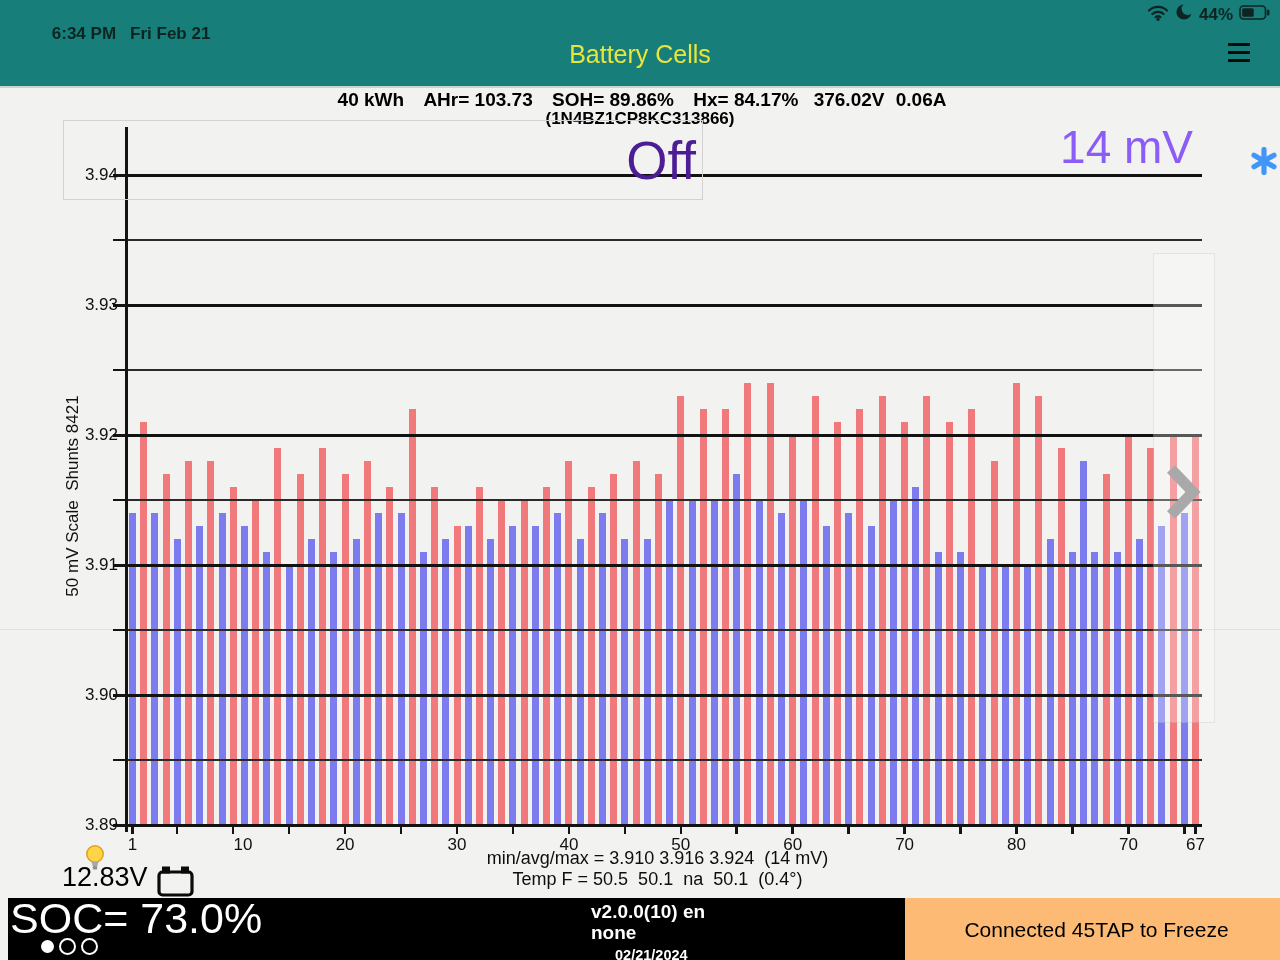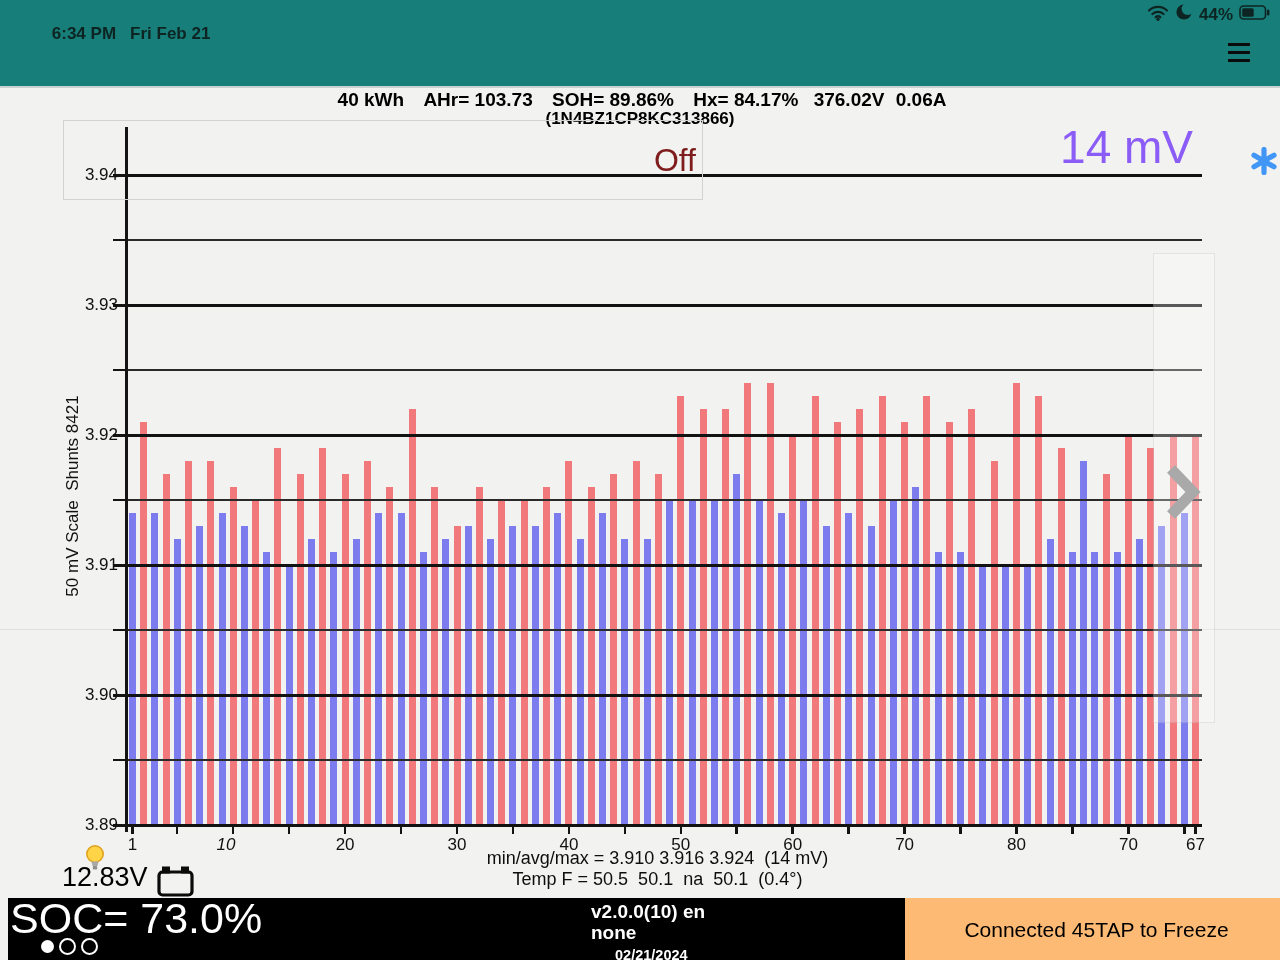--- a/index.html
+++ b/index.html
@@ -31,21 +31,21 @@
   .ylabel{position:absolute;left:52px;width:66px;text-align:right;font-size:17px;color:#111;z-index:4;}
   .xtickmark{position:absolute;top:825px;width:2.5px;height:9px;background:#141414;z-index:3;}
   .xlabel{position:absolute;top:835px;width:44px;text-align:center;font-size:17px;color:#111;z-index:4;}
   .bar{position:absolute;width:7px;z-index:2;}
   .bar.red{background:#F1797C;}
   .bar.blue{background:#7C7CEE;}
   .ylabel-rot{position:absolute;left:-77px;top:486px;width:300px;text-align:center;font-size:17px;color:#111;
               transform:rotate(-90deg);white-space:pre;z-index:4;}
   .off-box{position:absolute;left:63px;top:120px;width:640px;height:80px;border:1.5px solid #D2D2D2;box-sizing:border-box;
            z-index:5;display:flex;align-items:center;justify-content:flex-end;padding-right:6px;cursor:pointer;}
-  .off-label{font-size:32px;color:#7f1d1d;z-index:6;}
+  .off-label{font-size:53px;color:#4c1d95;z-index:6;}
   .delta-label{position:absolute;right:87px;top:120px;font-size:46px;color:#8b5cf6;z-index:6;}
   .asterisk{position:absolute;left:1250px;top:147px;z-index:7;}
   .fade-rect{position:absolute;left:1153px;top:253px;width:60px;height:468px;border:1px solid rgba(0,0,0,0.07);
              background:rgba(252,252,252,0.30);z-index:5;}
   .chevron{position:absolute;left:1162px;top:461px;z-index:7;cursor:pointer;}
   .split-line{position:absolute;left:0;top:629px;width:1280px;height:1px;background:rgba(0,0,0,0.08);z-index:1;}
   
   .minmax{position:absolute;left:0;top:848px;width:1315px;text-align:center;font-size:18px;color:#0E0E0E;white-space:pre;}
   .temps{position:absolute;left:0;top:869px;width:1315px;text-align:center;font-size:18px;color:#0E0E0E;white-space:pre;}
   .bulb{position:absolute;left:83px;top:845px;}
@@ -92,20 +92,21 @@
         <span>
           <svg width="31" height="15" viewBox="0 0 31 15">
             <rect x="1" y="1" width="25.5" height="13" rx="3.5" fill="none" stroke="#0D2422" stroke-width="1.6"></rect>
             <rect x="3.2" y="3.2" width="11.5" height="8.6" rx="1.5" fill="#0D2422"></rect>
             <rect x="28" y="4.6" width="2.4" height="5.8" rx="1.2" fill="#0D2422"></rect>
           </svg>
         </span>
       </div>
     </div>
     <div class="navrow">
+      <div class="app-title">Battery Cells</div>
       <div class="hamburger">
         <div class="b"></div>
           <div class="b"></div>
           <div class="b"></div>
       </div>
     </div>
   </div>
 
   <div class="stats1">
     <span>40 kWh</span>
@@ -257,21 +258,21 @@
       <div class="xtickmark" style="left: 791.41px;"></div>
       <div class="xtickmark" style="left: 847.36px;"></div>
       <div class="xtickmark" style="left: 903.31px;"></div>
       <div class="xtickmark" style="left: 959.26px;"></div>
       <div class="xtickmark" style="left: 1015.21px;"></div>
       <div class="xtickmark" style="left: 1071.16px;"></div>
       <div class="xtickmark" style="left: 1127.11px;"></div>
       <div class="xtickmark" style="left: 1183.06px;"></div>
       <div class="xtickmark" style="left: 1194.25px;"></div>
       <div class="xlabel" style="left: 110.5px;">1</div>
-      <div class="xlabel" style="left: 204px; font-style: italic;">10</div>
+      <div class="xlabel" style="left: 221px;">10</div>
       <div class="xlabel" style="left: 323.11px;">20</div>
       <div class="xlabel" style="left: 435.01px;">30</div>
       <div class="xlabel" style="left: 546.91px;">40</div>
       <div class="xlabel" style="left: 658.81px;">50</div>
       <div class="xlabel" style="left: 770.71px;">60</div>
       <div class="xlabel" style="left: 882.61px;">70</div>
       <div class="xlabel" style="left: 994.51px;">80</div>
       <div class="xlabel" style="left: 1106.41px;">70</div>
       <div class="xlabel" style="left: 1173.55px;">67</div>
     </div>

